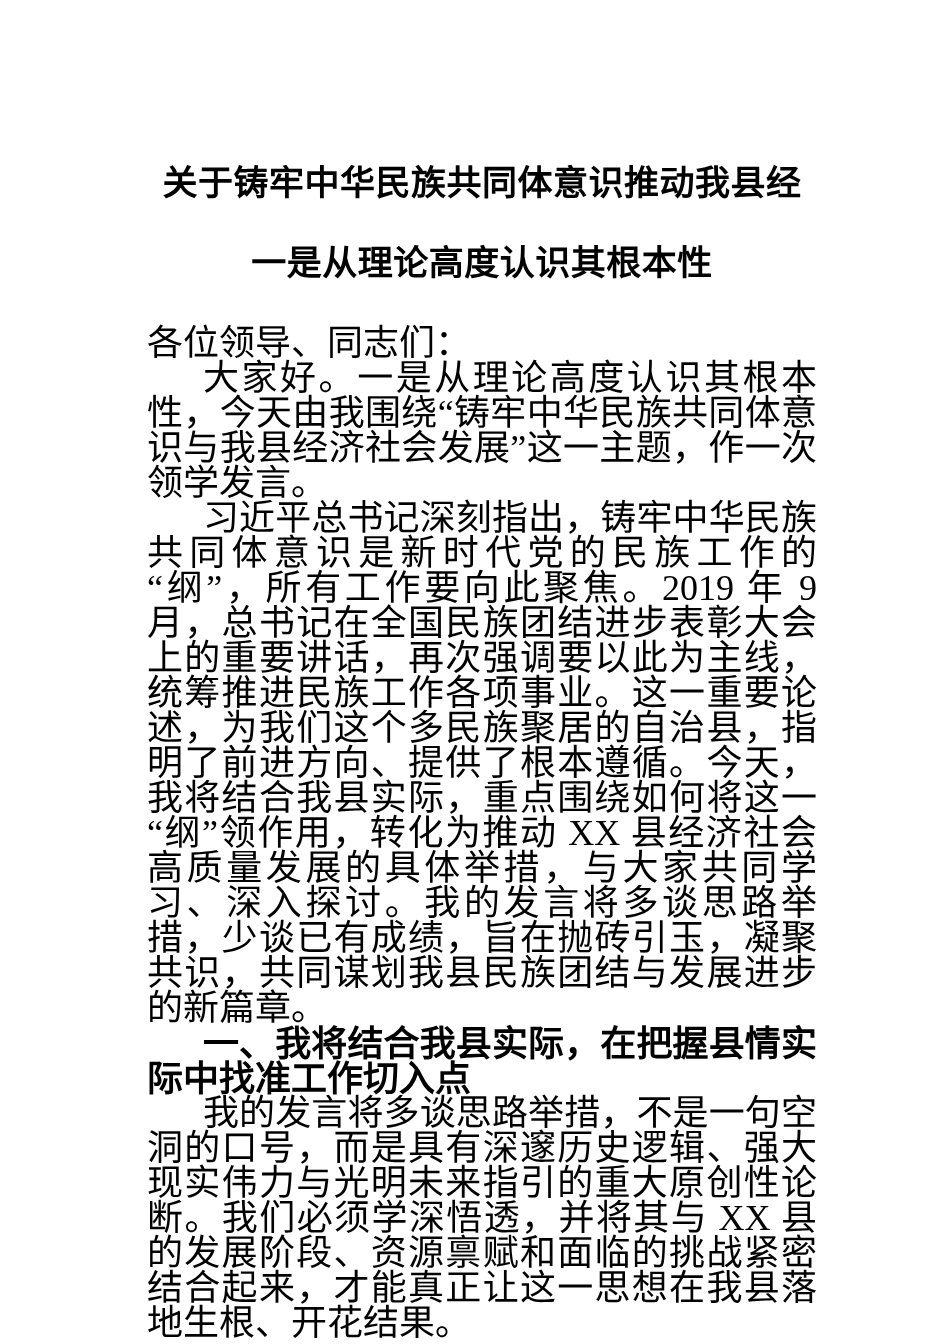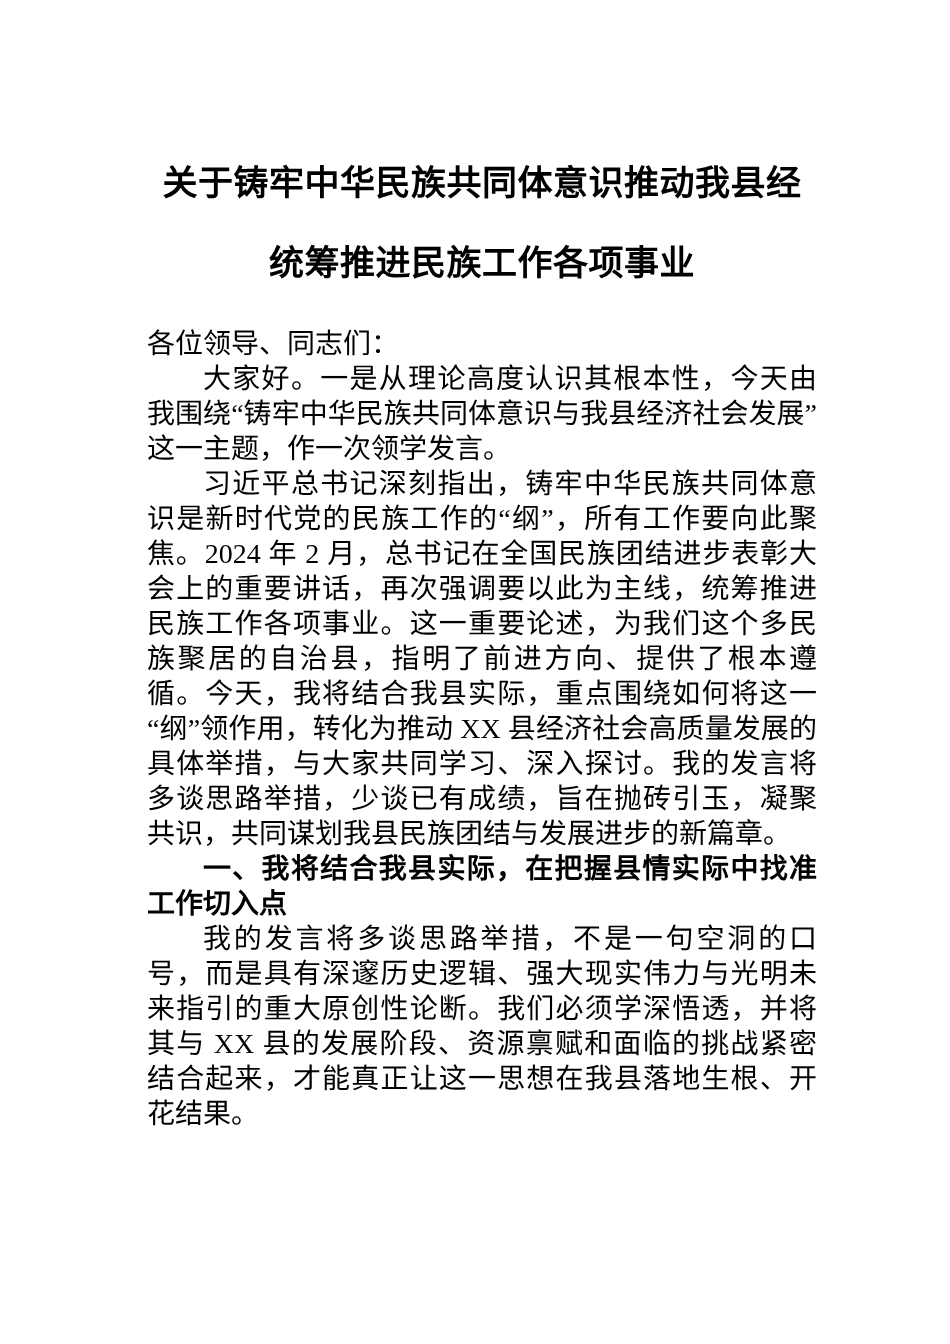--- a/index.html
+++ b/index.html
@@ -27,21 +27,21 @@
     font-weight: 700;
     line-height: 80px;
     text-align: center;
     letter-spacing: 0.5px;
     font-family: "Liberation Serif", "DejaVu Serif", serif;
   }
   .doc-title .title-line {
     display: block;
   }
   .content {
-    font-size: 28px;
+    font-size: 36px;
     line-height: 35px;
     text-align: justify;
     text-justify: inter-character;
     word-break: break-all;
   }
   .content p {
     margin: 0;
     padding: 0;
   }
   .content p.indent,
@@ -57,22 +57,22 @@
     font-weight: 700;
     font-family: "Liberation Sans", "DejaVu Sans", sans-serif;
   }
 </style>
 </head>
 <body>
 
 <div class="page">
   <h1 class="doc-title">
     <span class="title-line">关于铸牢中华民族共同体意识推动我县经</span>
-    <span class="title-line">统筹推进民族工作各项事业</span>
+    <span class="title-line">一是从理论高度认识其根本性</span>
   </h1>
   <div class="content" id="doc-content">
       <p class="plain">各位领导、同志们：</p>
       <p class="indent">大家好。一是从理论高度认识其根本性，今天由我围绕“铸牢中华民族共同体意识与我县经济社会发展”这一主题，作一次领学发言。</p>
-      <p class="indent">习近平总书记深刻指出，铸牢中华民族共同体意识是新时代党的民族工作的“纲”，所有工作要向此聚焦。2024 年 2 月，总书记在全国民族团结进步表彰大会上的重要讲话，再次强调要以此为主线，统筹推进民族工作各项事业。这一重要论述，为我们这个多民族聚居的自治县，指明了前进方向、提供了根本遵循。今天，我将结合我县实际，重点围绕如何将这一“纲”领作用，转化为推动 XX 县经济社会高质量发展的具体举措，与大家共同学习、深入探讨。我的发言将多谈思路举措，少谈已有成绩，旨在抛砖引玉，凝聚共识，共同谋划我县民族团结与发展进步的新篇章。</p>
+      <p class="indent">习近平总书记深刻指出，铸牢中华民族共同体意识是新时代党的民族工作的“纲”，所有工作要向此聚焦。2019 年 9 月，总书记在全国民族团结进步表彰大会上的重要讲话，再次强调要以此为主线，统筹推进民族工作各项事业。这一重要论述，为我们这个多民族聚居的自治县，指明了前进方向、提供了根本遵循。今天，我将结合我县实际，重点围绕如何将这一“纲”领作用，转化为推动 XX 县经济社会高质量发展的具体举措，与大家共同学习、深入探讨。我的发言将多谈思路举措，少谈已有成绩，旨在抛砖引玉，凝聚共识，共同谋划我县民族团结与发展进步的新篇章。</p>
       <p class="heading">一、我将结合我县实际，在把握县情实际中找准工作切入点</p>
       <p class="indent">我的发言将多谈思路举措，不是一句空洞的口号，而是具有深邃历史逻辑、强大现实伟力与光明未来指引的重大原创性论断。我们必须学深悟透，并将其与 XX 县的发展阶段、资源禀赋和面临的挑战紧密结合起来，才能真正让这一思想在我县落地生根、开花结果。</p>
     </div>
 </div>
 
 </body></html>

